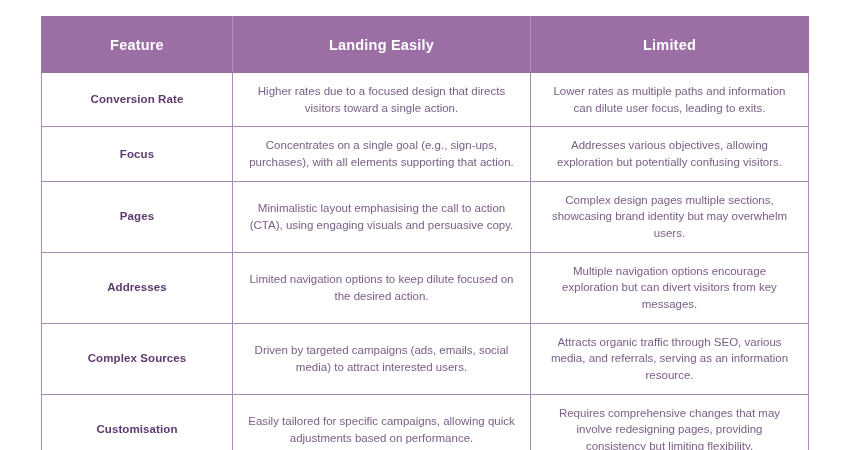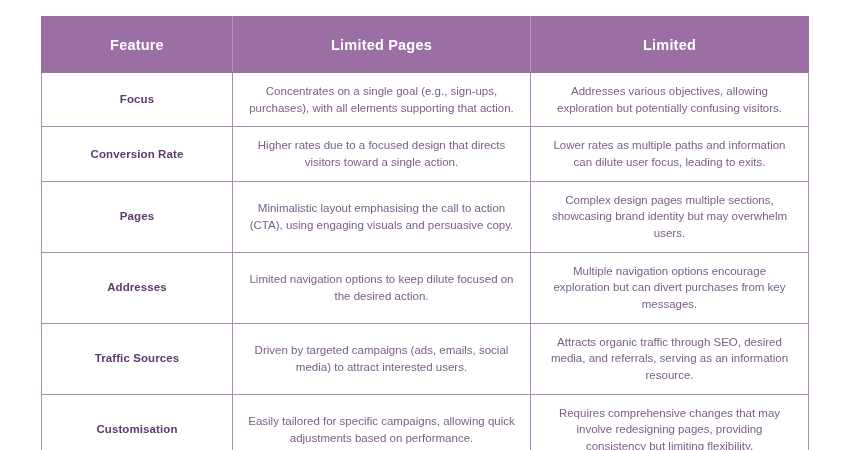--- a/index.html
+++ b/index.html
@@ -89,49 +89,49 @@
 <div id="comparison-table-wrapper">
   <table class="comparison-table">
     <colgroup>
       <col class="col-feature">
       <col class="col-landing">
       <col class="col-websites">
     </colgroup>
     <thead>
       <tr class="table-header-row">
         <th class="header-cell">Feature</th>
-        <th class="header-cell">Limited Pages</th>
+        <th class="header-cell">Landing Easily</th>
         <th class="header-cell">Limited</th>
       </tr>
     </thead>
     <tbody>
       <tr class="table-row">
+        <td class="cell feature-cell">Conversion Rate</td>
+        <td class="cell desc-cell">Higher rates due to a focused design that directs visitors toward a single action.</td>
+        <td class="cell desc-cell">Lower rates as multiple paths and information can dilute user focus, leading to exits.</td>
+      </tr>
+      <tr class="table-row">
         <td class="cell feature-cell">Focus</td>
         <td class="cell desc-cell">Concentrates on a single goal (e.g., sign-ups, purchases), with all elements supporting that action.</td>
         <td class="cell desc-cell">Addresses various objectives, allowing exploration but potentially confusing visitors.</td>
-      </tr>
-      <tr class="table-row">
-        <td class="cell feature-cell">Conversion Rate</td>
-        <td class="cell desc-cell">Higher rates due to a focused design that directs visitors toward a single action.</td>
-        <td class="cell desc-cell">Lower rates as multiple paths and information can dilute user focus, leading to exits.</td>
       </tr>
       <tr class="table-row">
         <td class="cell feature-cell">Pages</td>
         <td class="cell desc-cell">Minimalistic layout emphasising the call to action (CTA), using engaging visuals and persuasive copy.</td>
         <td class="cell desc-cell">Complex design pages multiple sections, showcasing brand identity but may overwhelm users.</td>
       </tr>
       <tr class="table-row">
         <td class="cell feature-cell">Addresses</td>
         <td class="cell desc-cell">Limited navigation options to keep dilute focused on the desired action.</td>
-        <td class="cell desc-cell">Multiple navigation options encourage exploration but can divert purchases from key messages.</td>
+        <td class="cell desc-cell">Multiple navigation options encourage exploration but can divert visitors from key messages.</td>
       </tr>
       <tr class="table-row">
-        <td class="cell feature-cell">Traffic Sources</td>
+        <td class="cell feature-cell">Complex Sources</td>
         <td class="cell desc-cell">Driven by targeted campaigns (ads, emails, social media) to attract interested users.</td>
-        <td class="cell desc-cell">Attracts organic traffic through SEO, desired media, and referrals, serving as an information resource.</td>
+        <td class="cell desc-cell">Attracts organic traffic through SEO, various media, and referrals, serving as an information resource.</td>
       </tr>
       <tr class="table-row">
         <td class="cell feature-cell">Customisation</td>
         <td class="cell desc-cell">Easily tailored for specific campaigns, allowing quick adjustments based on performance.</td>
         <td class="cell desc-cell">Requires comprehensive changes that may involve redesigning pages, providing consistency but limiting flexibility.</td>
       </tr>
     </tbody>
   </table>
 </div>
 

